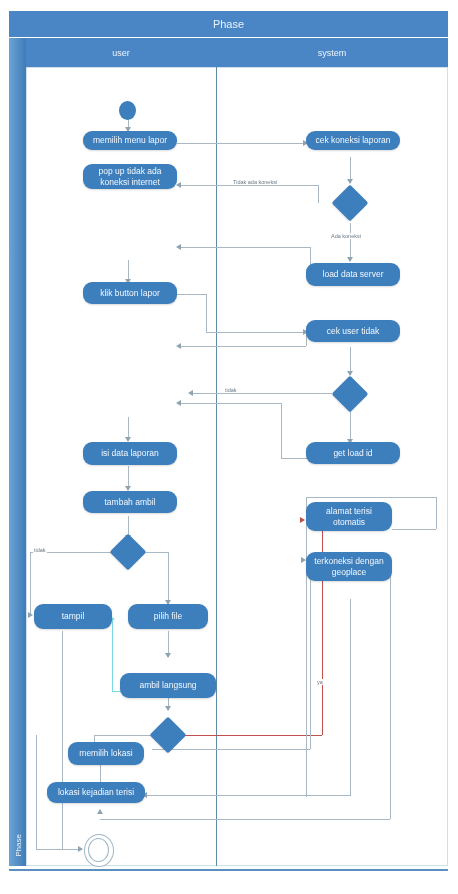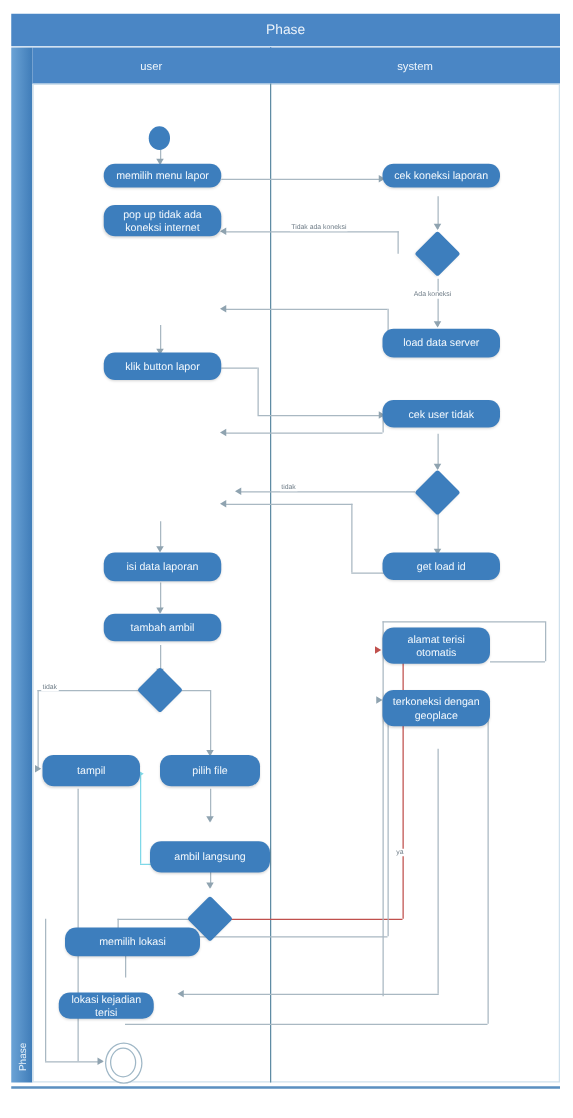--- a/index.html
+++ b/index.html
@@ -232,19 +232,19 @@
   <div class="diamond" style="left:115px;top:532px;width:26px;height:26px;"></div>
 
   <div class="node" style="left:34px;top:597px;width:78px;height:25px;">tampil</div>
 
   <div class="node" style="left:128px;top:597px;width:80px;height:25px;">pilih file</div>
 
   <div class="node" style="left:120px;top:650px;width:96px;height:25px;margin-top:16px;">ambil langsung</div>
 
   <div class="diamond" style="left:155px;top:715px;width:26px;height:26px;"></div>
 
-  <div class="node" style="left:52px;top:735px;width:108px;height:23px;">memilih lokasi</div>
-
-  <div class="node" style="left:47px;top:775px;width:76px;height:21px;margin-top:12px;">lokasi kejadian terisi</div>
+  <div class="node" style="left:68px;top:735px;width:76px;height:23px;">memilih lokasi</div>
+
+  <div class="node" style="left:47px;top:775px;width:98px;height:21px;">lokasi kejadian terisi</div>
 
   <div class="end-node" style="left:84px;top:827px;"></div>
 
 </div>
 
 </body></html>

